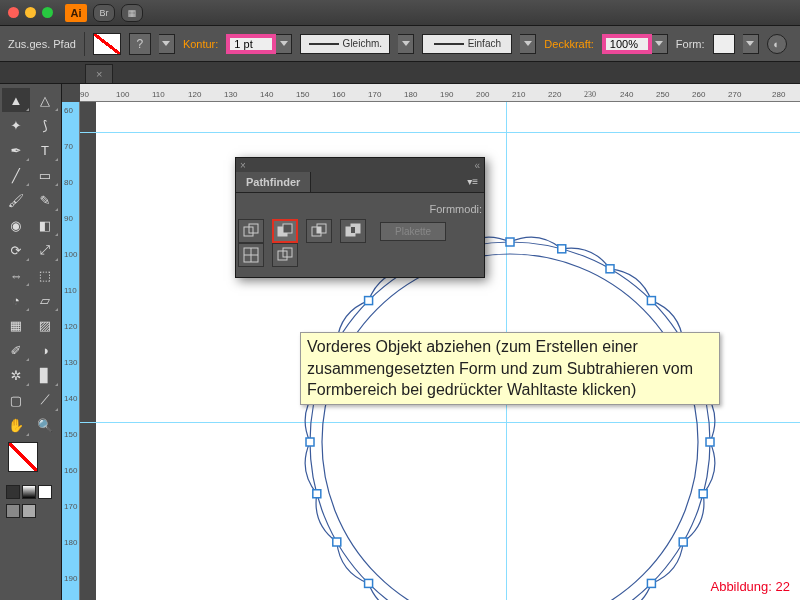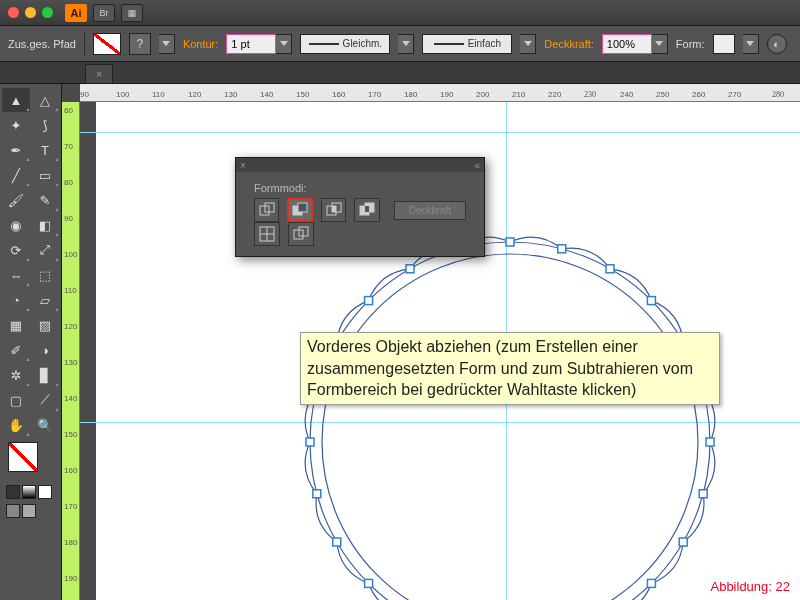--- a/index.html
+++ b/index.html
@@ -3,30 +3,30 @@
 <meta charset="utf-8">
 <style>
 * { margin: 0; padding: 0; box-sizing: border-box; font-family: "Helvetica Neue", Arial, sans-serif; }
 body { background: #323232; color: #ccc; width: 800px; height: 600px; overflow: hidden; position: relative; }
 
 
 .titlebar { height: 26px; background: linear-gradient(#4e4e4e,#3a3a3a); display: flex; align-items: center; padding: 0 8px; gap: 6px; border-bottom: 1px solid #1a1a1a; }
 .dot { width: 11px; height: 11px; border-radius: 50%; }
 .dot.red { background: #ff5f57; } .dot.yel { background: #ffbd2e; } .dot.grn { background: #28c940; }
 .ai { background: #ff7f00; color: #3a1c00; font-weight: bold; width: 22px; height: 18px; font-size: 11px; display:flex;align-items:center;justify-content:center;border-radius:2px; margin-left:6px;}
-.tb-btn { width: 22px; height: 18px; background: #555; border: 1px solid #222; border-radius: 2px; display:flex;align-items:center;justify-content:center; font-size:9px; color:#ccc;}
+.tb-btn { width: 22px; height: 18px; background: #555; border: 1px solid #222; border-radius: 7px; display:flex;align-items:center;justify-content:center; font-size:9px; color:#ccc;}
 
 
 .optbar { height: 36px; background: #535353; border-bottom: 1px solid #1a1a1a; display: flex; align-items: center; padding: 0 8px; gap: 8px; font-size: 11px; }
 .optlabel { color: #ddd; }
 .swatch { width: 28px; height: 22px; background: #fff; border: 1px solid #222; position: relative; }
 .swatch::after { content:""; position:absolute; left:0; bottom:0; right:0; top:0; background: linear-gradient(to top right, transparent 45%, red 45%, red 55%, transparent 55%); }
 .qmark { width: 22px; height: 22px; background: #666; border:1px solid #222; display:flex;align-items:center;justify-content:center; font-size:12px;}
 .dd { display:flex; align-items:center; }
-.dd input { width: 50px; height: 20px; background: #eee; border: 1px solid #ec4899; font-size: 11px; padding: 0 4px; }
+.dd input { width: 50px; height: 20px; background: #eee; border: 4px solid #ec4899; font-size: 11px; padding: 0 4px; }
 .ddcaret { width: 16px; height: 20px; background: #666; border: 1px solid #222; border-left:none; display:flex;align-items:center;justify-content:center;}
 .caret { width:0;height:0;border-left:4px solid transparent;border-right:4px solid transparent;border-top:5px solid #ccc; }
 .stroke-prev { width: 90px; height: 20px; background: #e8e8e8; border:1px solid #222; display:flex;align-items:center;justify-content:center; gap:4px; font-size:10px; color:#333;}
 .line { height:2px; width:30px; background:#333; }
 .clab { color:#f90; }
 .sep { width:1px; height:24px; background:#333; }
 .stilswatch { width:22px; height:20px; background:#eee; border:1px solid #222;}
 .round { width:20px;height:20px;border-radius:50%;background:#666;border:1px solid #222;display:flex;align-items:center;justify-content:center;font-size:11px;}
 
 
@@ -44,41 +44,41 @@
 .fs-fill { position:absolute; left:6px; top:4px; width:30px; height:30px; background:#fff; border:1px solid #222; }
 .fs-fill::after{content:"";position:absolute;inset:0;background:linear-gradient(to top right,transparent 45%,red 45%,red 55%,transparent 55%);}
 .minisw { grid-column:1/3; display:flex; gap:2px; padding:2px 4px;}
 .mini { width:14px;height:14px;border:1px solid #222;}
 
 
 .canvasarea { flex:1; display:flex; flex-direction:column; background:#4a4a4a; position:relative; }
 .hruler { height:18px; background:#e8e8e8; border-bottom:1px solid #777; display:flex; font-size:8px; color:#555; position:relative; margin-left:18px;}
 .hruler span { position:absolute; top:6px; }
 .canvasbody { flex:1; display:flex; }
-.vruler { width:18px; background:#bef264; border-right:1px solid #777; position:relative; font-size:8px; color:#555;}
+.vruler { width:18px; background:#7dd3fc; border-right:1px solid #777; position:relative; font-size:8px; color:#555;}
 .vruler span { position:absolute; left:2px; }
 .artboard { flex:1; background:#4a4a4a; position:relative; overflow:hidden; }
 .paper { position:absolute; left:16px; top:0; width:704px; height:600px; background:#fff; }
 .guide { position:absolute; background:#8df; }
 .guide.h { height:1px; width:100%; }
 .guide.v { width:1px; height:100%; }
 
 
 .seal { position:absolute; left:210px; top:120px; width:440px; height:440px; }
 .seal rect.anc { fill:#fff; stroke:#3080d0; stroke-width:1.5; }
 .seal path, .seal circle.ring { fill:none; stroke:#3a5a9a; stroke-width:1.2; }
 
 
 .panel { position:absolute; left:155px; top:55px; width:250px; background:#535353; border:1px solid #1a1a1a; box-shadow: 3px 3px 10px rgba(0,0,0,.5); font-size:11px; }
 .panel-tb { height:14px; background:#424242; display:flex; align-items:center; padding:0 4px;}
 .panel-x { color:#999; font-size:10px; }
 .panel-tabs { background:#424242; display:flex; border-bottom:1px solid #222; }
 .panel-tab { padding:4px 10px; background:#535353; border-right:1px solid #222; font-weight:bold;}
 .panel-menu { margin-left:auto; padding:4px 6px; font-size:10px;}
-.panel-body { padding:6px 18px 10px; }
+.panel-body { padding:6px 2px 10px;text-align:right; }
 .sect { color:#bbb; margin: 4px 0; }
 .icons { display:flex; gap:8px; align-items:center; }
 .pficon { width:26px; height:24px; background:#5a5a5a; border:1px solid #333; display:flex;align-items:center;justify-content:center; cursor:pointer;}
 .pficon svg { width:16px; height:16px; }
 .pficon.hot { border:2px solid #e03020; background:#6a6a6a; }
 .umw { padding: 3px 14px; background:#666; border:1px solid #333; color:#888; font-size:10px; margin-left:6px;}
 
 
 .tooltip { position:absolute; left:220px; top:230px; background:#ffffcc; border:1px solid #999; color:#222; font-size:16px; padding:3px 6px; max-width:420px; line-height:1.35; box-shadow:2px 2px 4px rgba(0,0,0,.3);}
 
@@ -205,21 +205,21 @@
         <span style="left: 324px;">180</span>
         <span style="left: 360px;">190</span>
         <span style="left: 396px;">200</span>
         <span style="left: 432px;">210</span>
         <span style="left: 468px;">220</span>
         <span style="left: 504px; font-family: Liberation Serif, serif;">230</span>
         <span style="left: 540px;">240</span>
         <span style="left: 576px;">250</span>
         <span style="left: 612px;">260</span>
         <span style="left: 648px;">270</span>
-        <span style="left: 692px; font-family: Liberation Serif, serif;">280</span>
+        <span style="left: 692px;">280</span>
       </div>
     <div class="canvasbody">
       <div class="vruler" id="vruler">
           <span style="top: 4px;">60</span>
           <span style="top: 40px;">70</span>
           <span style="top: 76px;">80</span>
           <span style="top: 112px;">90</span>
           <span style="top: 148px;">100</span>
           <span style="top: 184px;">110</span>
           <span style="top: 220px;">120</span>
@@ -269,20 +269,24 @@
               <rect x="115.99999999999991" y="42.79491924311233" width="8" height="8" class="anc"></rect>
               <rect x="164.23619097949586" y="22.81483474218635" width="8" height="8" class="anc"></rect>
             </g>
         </svg>
 
         <div class="panel">
           <div class="panel-tb">
               <span class="panel-x">×</span>
               <span style="margin-left:auto" class="panel-x">«</span>
             </div>
+          <div class="panel-tabs">
+            <div class="panel-tab">Pathfinder</div>
+            <div class="panel-menu">▾≡</div>
+          </div>
           <div class="panel-body">
             <div class="sect">Formmodi:</div>
             <div class="icons">
               <div class="pficon">
                   <svg>
                     <rect x="1" y="4" width="9" height="9" fill="none" stroke="#ccc"></rect>
                     <rect x="6" y="1" width="9" height="9" fill="none" stroke="#ccc"></rect>
                   </svg>
                 </div>
               <div class="pficon hot">
@@ -298,21 +302,21 @@
                     <rect x="6" y="4" width="4" height="6" fill="#ccc"></rect>
                   </svg>
                 </div>
               <div class="pficon">
                   <svg>
                     <rect x="1" y="4" width="9" height="9" fill="#ccc" stroke="#ccc"></rect>
                     <rect x="6" y="1" width="9" height="9" fill="#ccc" stroke="#ccc"></rect>
                     <rect x="6" y="4" width="4" height="6" fill="#535353"></rect>
                   </svg>
                 </div>
-              <div class="umw">Deckkraft</div>
+              <div class="umw">Plakette</div>
             </div>
             <div class="icons">
               <div class="pficon">
                   <svg>
                     <rect x="1" y="1" width="14" height="14" fill="none" stroke="#ccc"></rect>
                     <line x1="8" y1="1" x2="8" y2="15" stroke="#ccc"></line>
                     <line x1="1" y1="8" x2="15" y2="8" stroke="#ccc"></line>
                   </svg>
                 </div>
               <div class="pficon">

